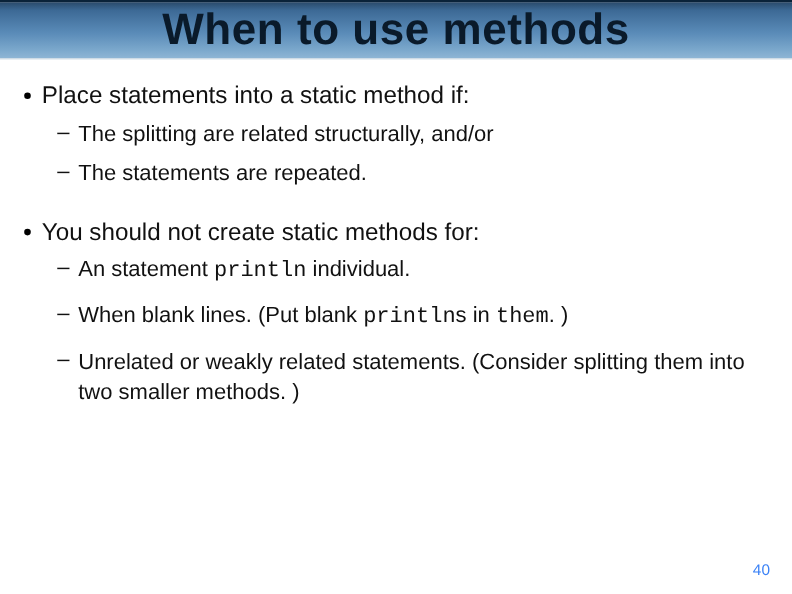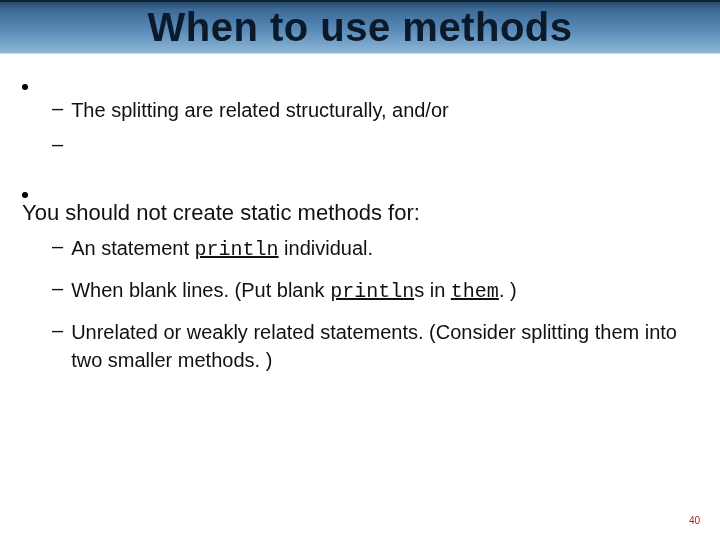--- a/index.html
+++ b/index.html
@@ -62,51 +62,52 @@
     margin-right: 8px;
     margin-top: 1px;
     flex-shrink: 0;
   }
   .sub-text {
     font-size: 20px;
     line-height: 1.4;
   }
   .code {
     font-family: "Courier New", Courier, monospace;
-    text-decoration: underline;
   }
-  .section2 { margin-top: 18px; flex-direction: column; }
+  .section2 { margin-top: 18px; }
   .sub-list2 .sub-row { margin-bottom: 12px; }
   .page-num {
     position: absolute;
     bottom: 14px;
     right: 20px;
-    font-size: 10px;
-    color: #b91c1c;
+    font-size: 14px;
+    color: #3b82f6;
   }
 </style>
 </head>
 <body>
 
 <div class="title-bar">
   <div class="title">When to use methods</div>
 </div>
 
 <div class="content">
 
   <div class="bullet-row">
     <div class="bullet-dot"></div>
+    <div class="bullet-text">Place statements into a static method if:</div>
   </div>
   <div class="sub-list">
     <div class="sub-row">
       <div class="dash">–</div>
       <div class="sub-text"><span>The splitting are related structurally, and/or</span></div>
     </div>
     <div class="sub-row">
       <div class="dash">–</div>
+      <div class="sub-text"><span>The statements are repeated.</span></div>
     </div>
   </div>
 
   <div class="bullet-row section2">
     <div class="bullet-dot"></div>
     <div class="bullet-text">You should not create static methods for:</div>
   </div>
   <div class="sub-list sub-list2">
     <div class="sub-row">
       <div class="dash">–</div>

